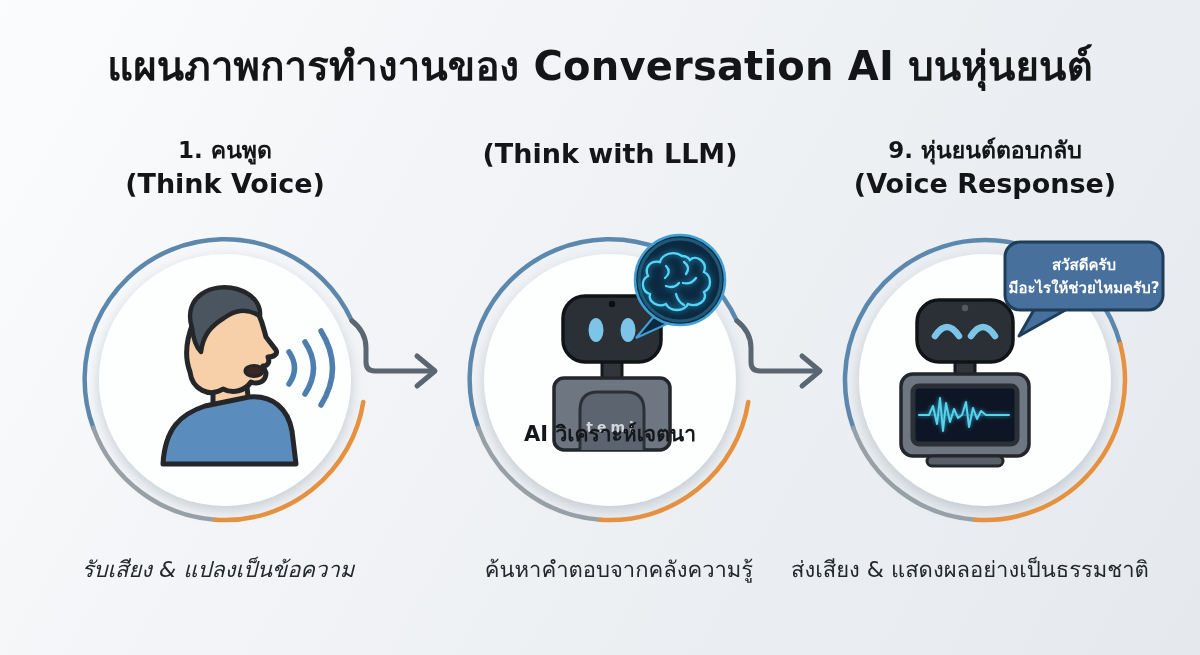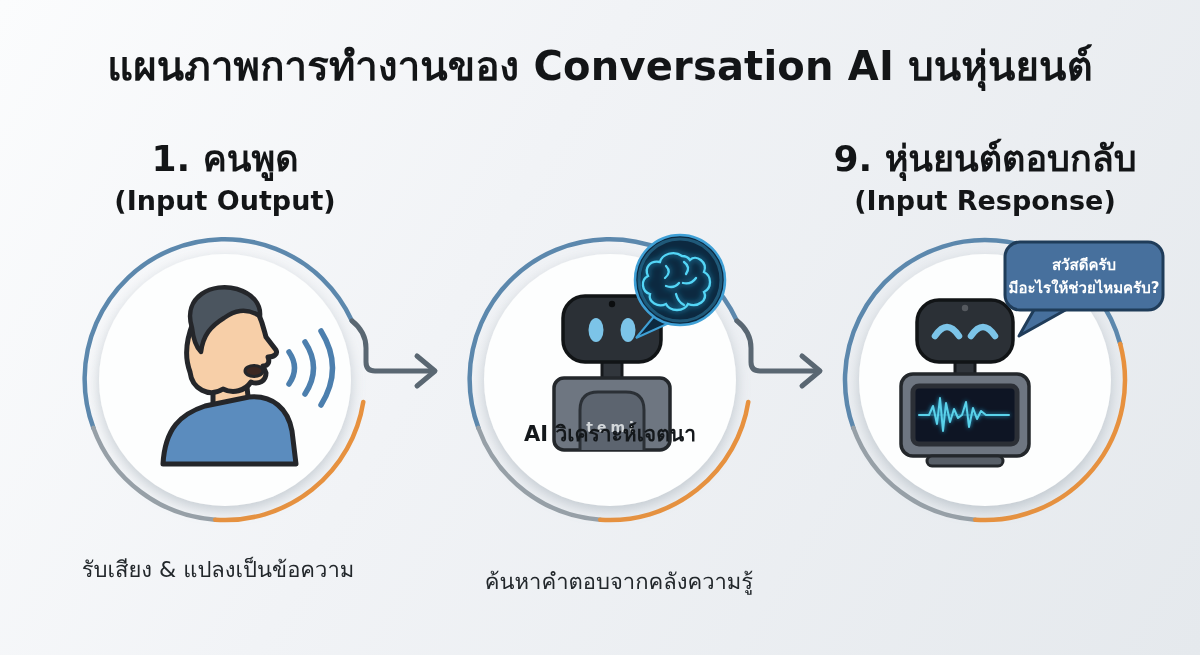--- a/index.html
+++ b/index.html
@@ -7,51 +7,52 @@
     position:relative;width:1200px;height:655px;overflow:hidden;
     background:linear-gradient(120deg,#fbfcfd 0%,#f1f3f6 40%,#e5e9ed 100%);
     font-family:"DejaVu Sans","Liberation Sans",sans-serif;
     color:#16181a;
   }
   .title{
     position:absolute;top:34px;left:0;width:1200px;
     text-align:center;font-size:40px;font-weight:800;letter-spacing:0.2px;color:#131517;
   }
   .step-heading{position:absolute;top:136px;width:360px;text-align:center;font-weight:700;line-height:1.3;color:#131517;}
-  .step-heading .th{font-size:36px;}
+  .step-heading .th{font-size:23px;}
   .step-heading .en{font-size:27px;}
   .h1{left:45px;} .h2{left:430px;} .h3{left:805px;}
   .station{position:absolute;top:230px;width:400px;height:300px;}
   .s1{left:75px;} .s2{left:460px;} .s3{left:835px;}
   .inner-label{
     position:absolute;left:470px;top:420px;width:280px;text-align:center;
     font-size:21px;font-weight:600;line-height:1.35;color:#14181b;
   }
   .caption{position:absolute;top:552px;width:400px;text-align:center;font-size:22px;font-weight:500;color:#22272b;}
-  .c1{left:18px;} .c2{left:419px;margin-top:12px;} .c3{left:770px;}
+  .c1{left:18px;font-style:italic;} .c2{left:419px;} .c3{left:770px;}
   svg{display:block;}
   .brand-text{font-size:14px;font-weight:600;letter-spacing:4px;fill:#d3d7da;}
   .bubble-text{font-size:15px;font-weight:700;fill:#ffffff;}
 </style>
 </head>
 <body>
 
 <div class="canvas">
 
   <div class="title">แผนภาพการทำงานของ Conversation AI บนหุ่นยนต์</div>
 
   <div class="step-heading h1">
     <div class="th">1. คนพูด</div>
-    <div class="en">(Input Output)</div>
+    <div class="en">(Think Voice)</div>
   </div>
   <div class="step-heading h2">
+    <div class="en">(Think with LLM)</div>
   </div>
   <div class="step-heading h3">
     <div class="th">9. หุ่นยนต์ตอบกลับ</div>
-    <div class="en">(Input Response)</div>
+    <div class="en">(Voice Response)</div>
   </div>
 
   <svg class="station s1" viewBox="0 0 400 300">
     <defs>
       <filter id="ds1" x="-30%" y="-30%" width="160%" height="160%">
         <feDropShadow dx="0" dy="5" stdDeviation="7" flood-color="#8c99a5" flood-opacity="0.45"></feDropShadow>
       </filter>
     </defs>
     <g>
       <path d="M 276.9 90.8 A 140 140 0 0 0 18.4 197.9" fill="none" stroke-width="4.5" stroke-linecap="round" stroke="#5c88ad"></path>
@@ -157,14 +158,15 @@
       <text x="249" y="63" text-anchor="middle" class="bubble-text">มีอะไรให้ช่วยไหมครับ?</text>
     </g>
   </svg>
 
   <div class="inner-label">
     <div>AI วิเคราะห์เจตนา</div>
   </div>
 
   <div class="caption c1">รับเสียง &amp; แปลงเป็นข้อความ</div>
   <div class="caption c2">ค้นหาคำตอบจากคลังความรู้</div>
+  <div class="caption c3">ส่งเสียง &amp; แสดงผลอย่างเป็นธรรมชาติ</div>
 
 </div>
 
 </body></html>

